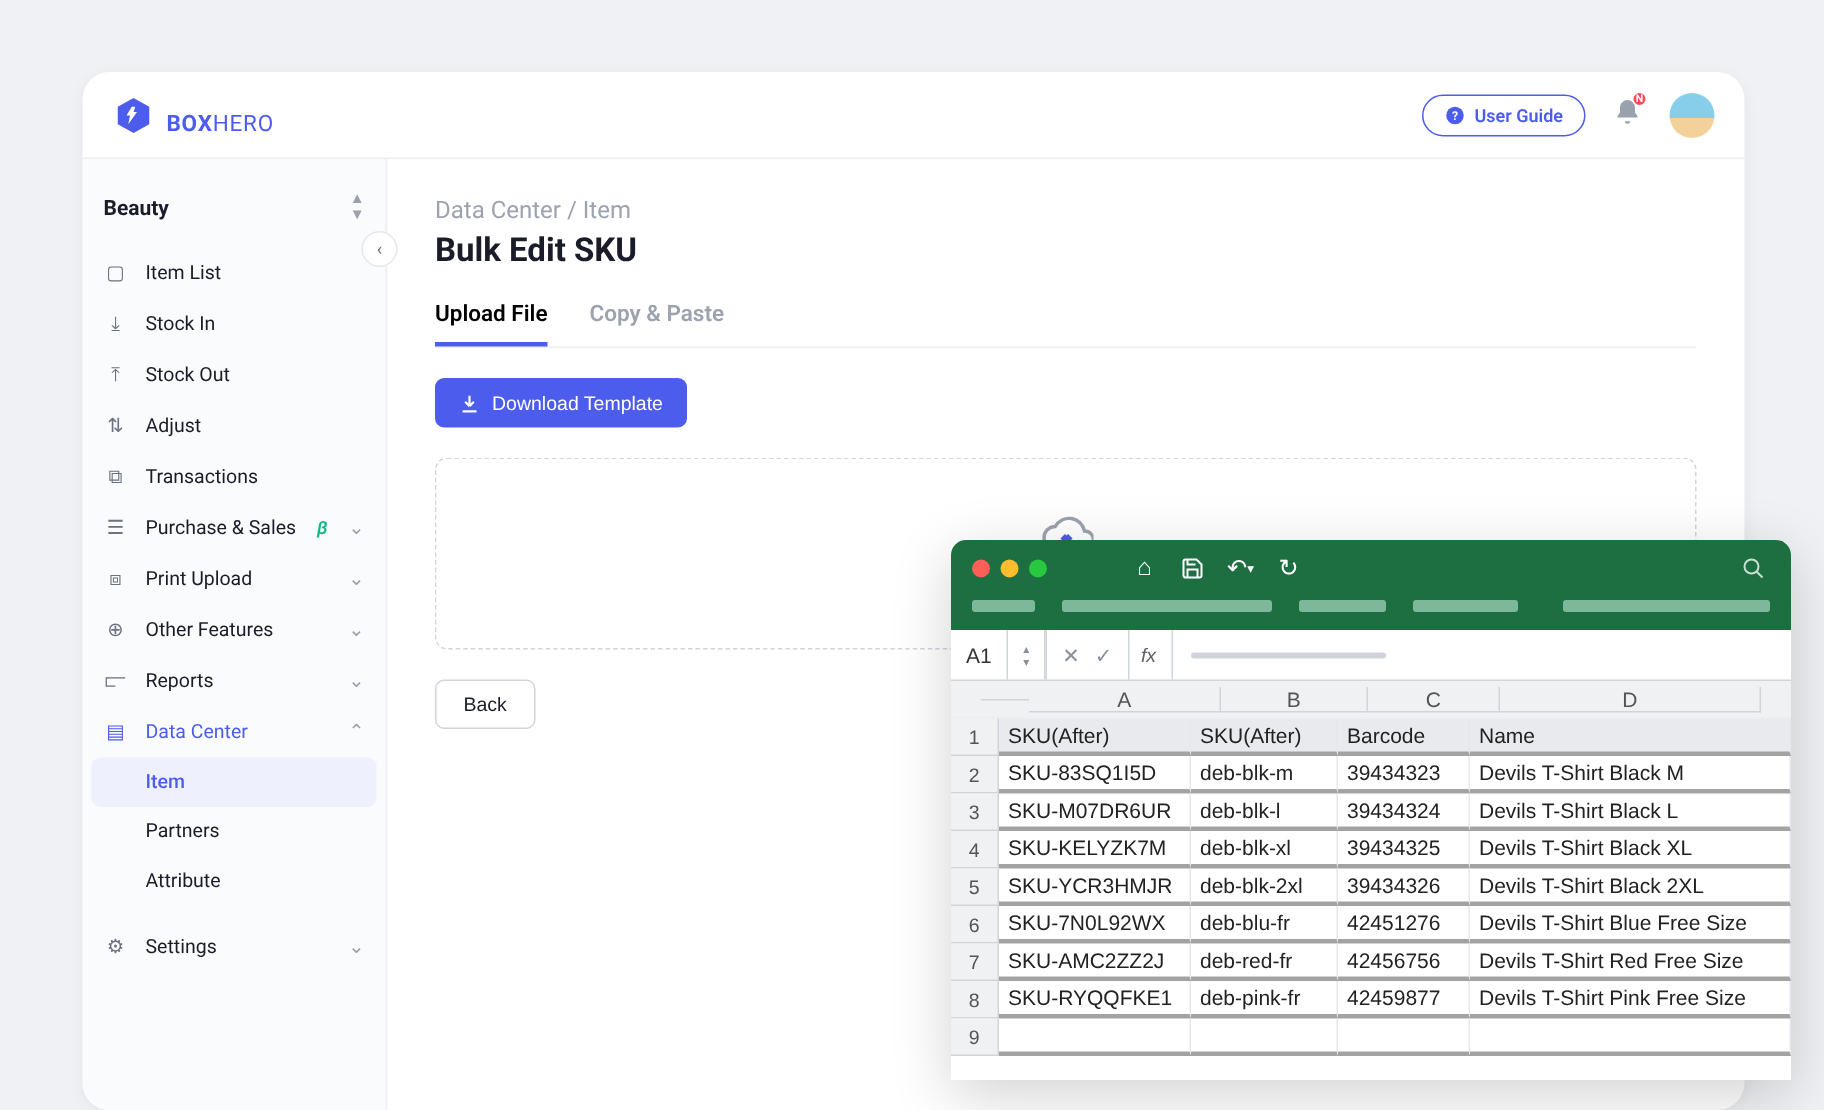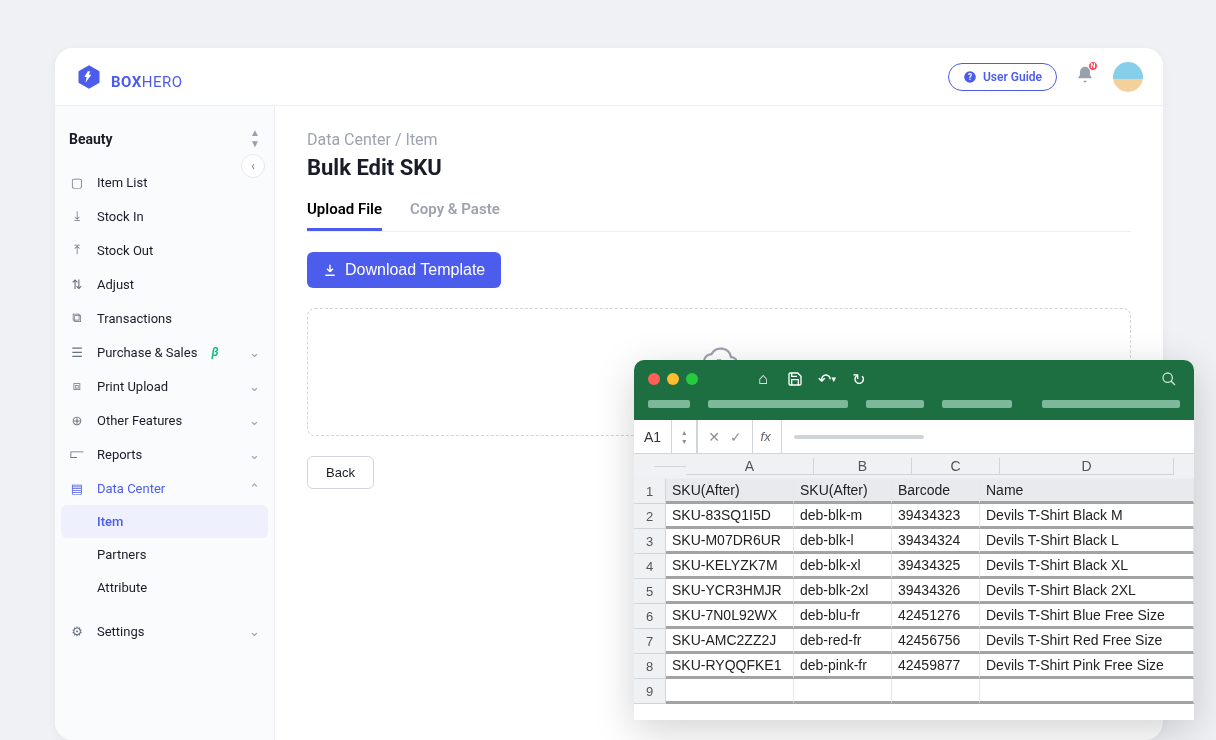--- a/index.html
+++ b/index.html
@@ -56,21 +56,21 @@
   background:#ff4757; border-radius:50%; border:1.5px solid #fff;
   display:flex;align-items:center;justify-content:center;
   font-size:7px;color:#fff;font-weight:700;
 }
 .avatar {
   width: 30px; height: 30px; border-radius: 50%;
   background: linear-gradient(180deg, #87ceeb 55%, #f4d19b 55%);
 }
 .body { flex:1; display:flex; position: relative; }
 .sidebar {
-  width: 220px;
+  width: 203px;
   background: #fafbfc;
   border-right: 1px solid #eceef2;
   padding-top: 12px;
 }
 .workspace-sel {
   display:flex; align-items:center; justify-content:space-between;
   padding: 10px 14px 16px;
   font-weight:700; font-size:14px; color:#1a1d29;
 }
 .sort-icon { color:#9aa0ac; font-size:10px; line-height:1; display:flex; flex-direction:column; gap:1px;}
@@ -101,21 +101,21 @@
   cursor:pointer; z-index:2; font-size:12px; color:#6b7280;
 }
 .main { flex:1; padding: 24px 32px; }
 .breadcrumb { font-size:16px; color:#9ca3af; margin-bottom:6px;}
 .page-title { font-size:22px; font-weight:700; color:#1a1d29; margin-bottom:20px;}
 .tabs { display:flex; gap:28px; border-bottom:1px solid #eceef2; margin-bottom:20px;}
 .tab { padding-bottom:10px; font-size:15px; font-weight:600; color:#9ca3af; cursor:pointer; border-bottom:3px solid transparent;}
 .tab.active { color:#000000; border-bottom-color:#4c5cec;}
 .download-btn {
   background:#4c5cec; color:#fff; border:none; border-radius:6px;
-  padding: 9px 16px; font-size:16px; font-weight:500;
+  padding: 9px 16px; font-size:13px; font-weight:500;
   display:inline-flex; align-items:center; gap:8px; cursor:pointer;
   margin-bottom:20px;
 }
 .dropzone {
   border: 1.5px dashed #d1d5db;
   border-radius:8px;
   height:128px;
   display:flex; flex-direction:column; align-items:center; justify-content:center;
   gap:10px;
   margin-bottom:20px;

